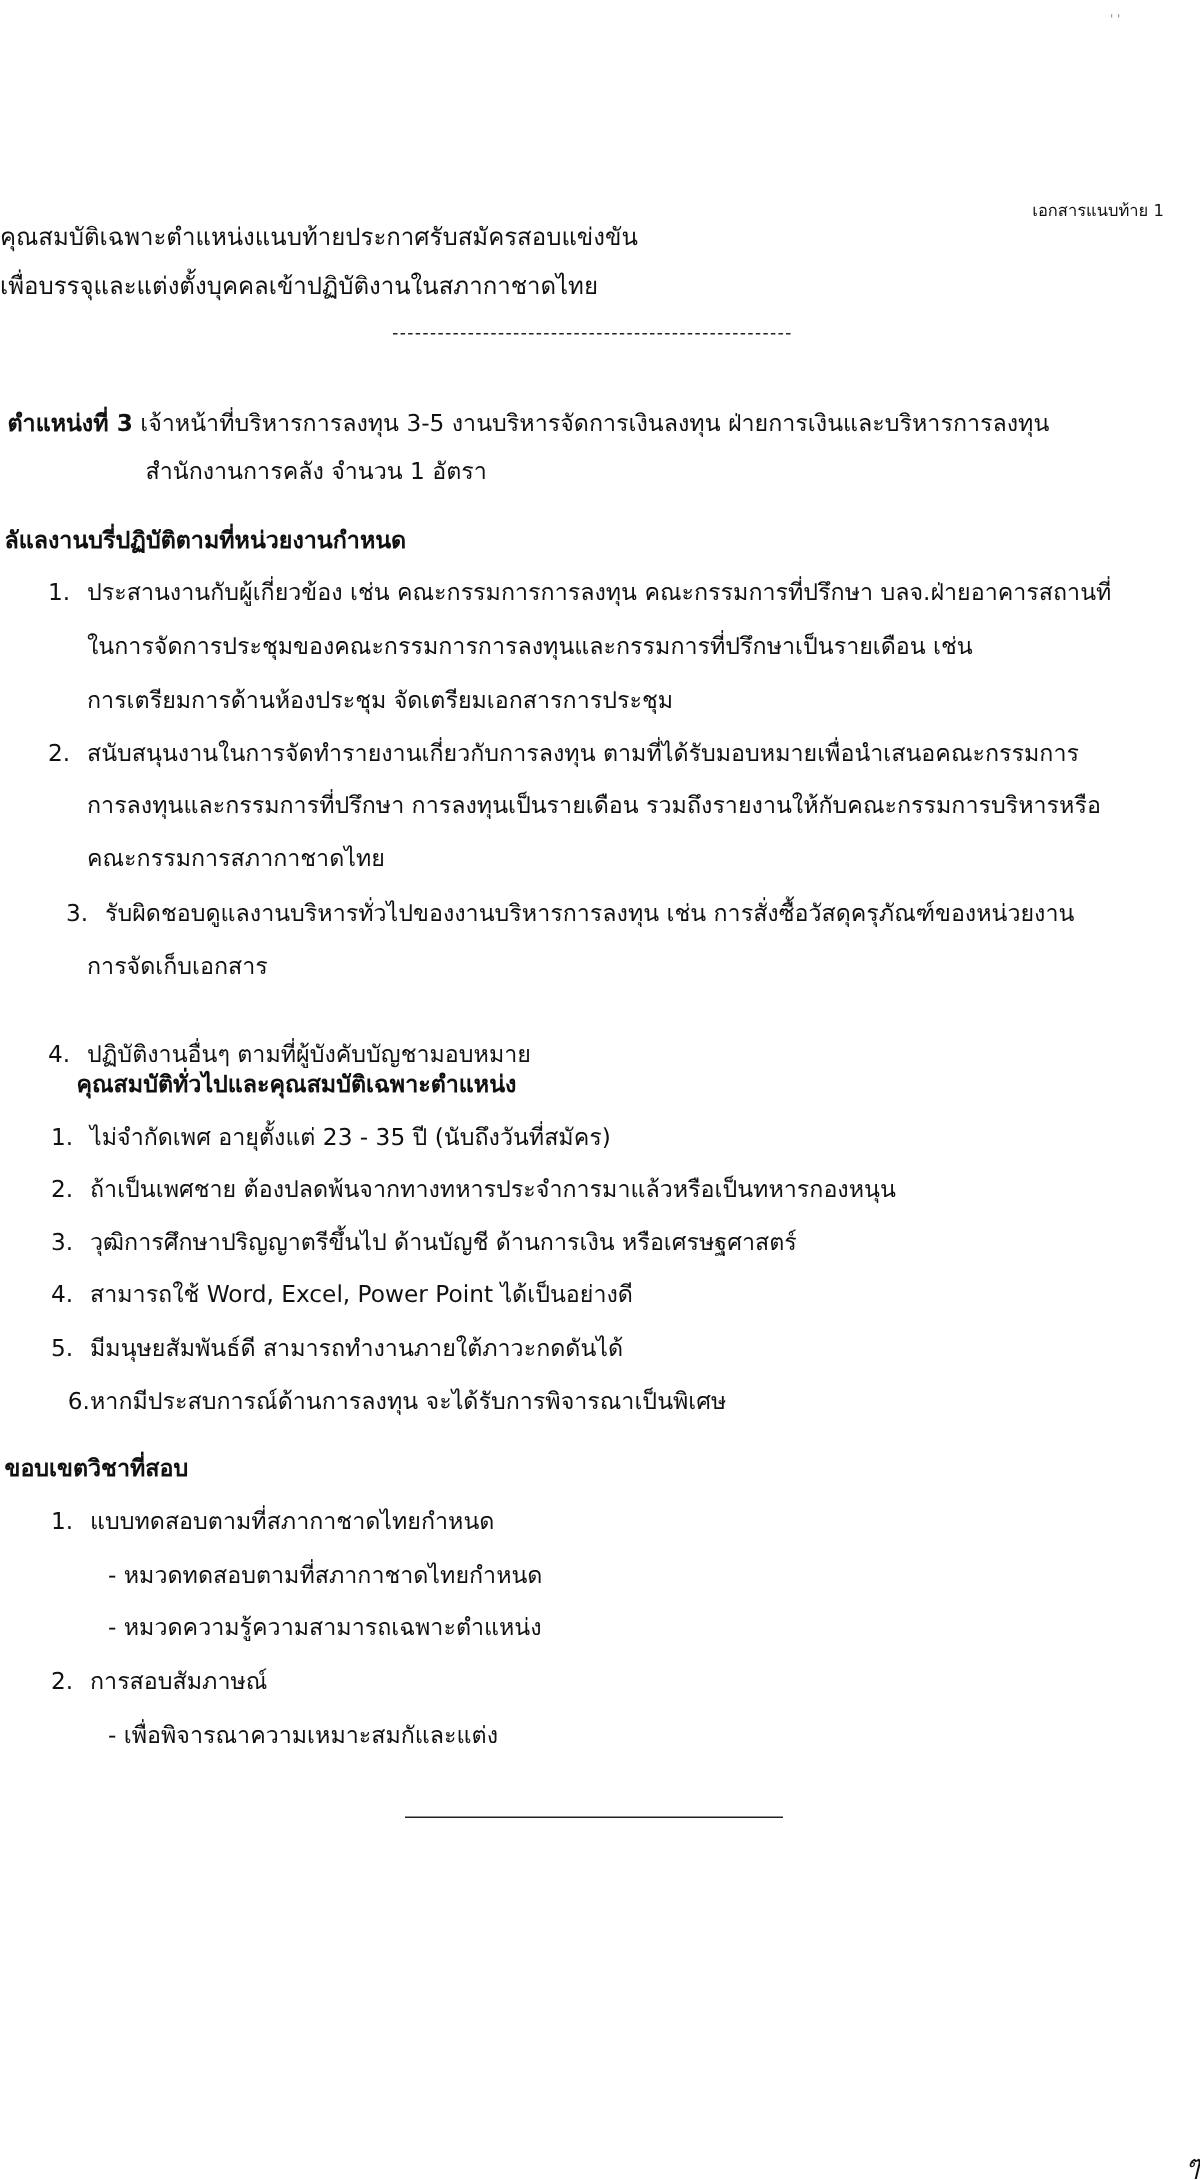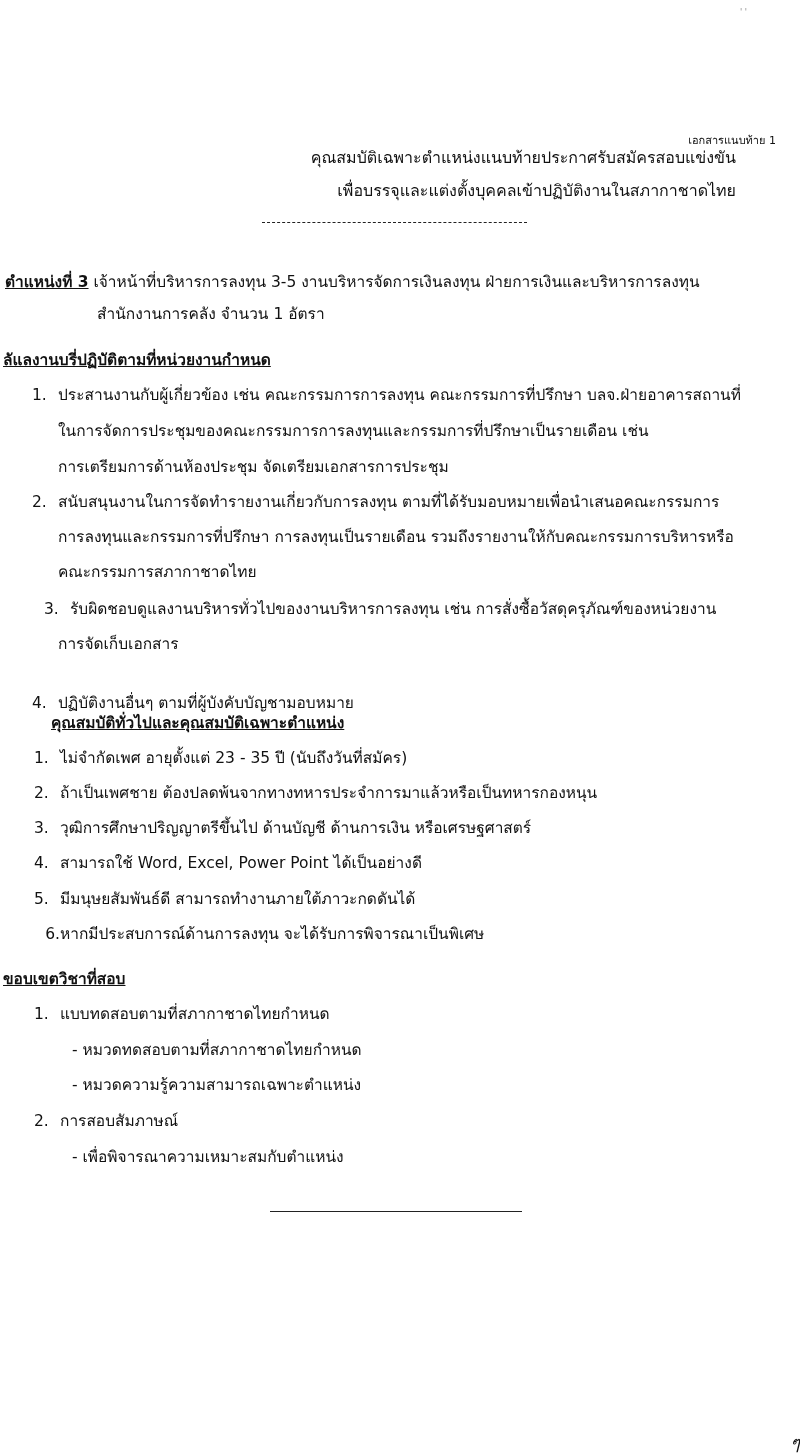--- a/index.html
+++ b/index.html
@@ -3,28 +3,28 @@
 <meta charset="utf-8">
 <style>
   html, body { margin: 0; padding: 0; background: #ffffff; }
   body {
     width: 800px; height: 1453px; position: relative; overflow: hidden;
     font-family: "DejaVu Sans", "Liberation Sans", sans-serif;
     color: #111111; font-size: 15.5px;
   }
   .abs { position: absolute; white-space: nowrap; }
   .annex { top: 131px; right: 24px; font-size: 11px; }
-  .title { left: 0; width: 736px; text-align: right; font-size: 16px; }
+  .title { left: 0; width: 736px; text-align: left; font-size: 16px; }
   .t1 { top: 145px; }
   .t2 { top: 178px; }
   .rule { position: absolute; height: 0; border-top: 1px dashed #222; }
   .rule1 { top: 222px; left: 262px; width: 265px; }
   .rule2 { top: 1211px; left: 270px; width: 252px; border-top: 1.5px solid #222; }
   .line { left: 0; font-size: 15.5px; }
-  .u { text-decoration: underline; font-weight: bold; }
+  .u { font-weight: bold; }
   .num { display: inline-block; width: 26px; }
   .footmark { top: 1428px; right: 0px; font-size: 18px; font-style: italic; }
   .tick { top: 8px; left: 740px; font-size: 8px; color: #888; }
 </style>
 </head>
 <body>
 
 <div>
   <span class="abs tick">' '</span>
 
@@ -87,18 +87,18 @@
 
   <div class="abs line" style="top:1001px; left:34px;">
     <span class="num">1.</span><span>แบบทดสอบตามที่สภากาชาดไทยกำหนด</span>
   </div>
   <div class="abs line" style="top:1037px; left:72px;">- หมวดทดสอบตามที่สภากาชาดไทยกำหนด</div>
   <div class="abs line" style="top:1072px; left:72px;">- หมวดความรู้ความสามารถเฉพาะตำแหน่ง</div>
 
   <div class="abs line" style="top:1108px; left:34px;">
     <span class="num">2.</span><span>การสอบสัมภาษณ์</span>
   </div>
-  <div class="abs line" style="top:1144px; left:72px;">- เพื่อพิจารณาความเหมาะสมกับตำแหน่ง</div>
+  <div class="abs line" style="top:1144px; left:72px;">- เพื่อพิจารณาความเหมาะสมกัและแต่ง</div>
 
   <div class="rule rule2"></div>
 
   <div class="abs footmark">ๆ</div>
 </div>
 
 </body></html>

